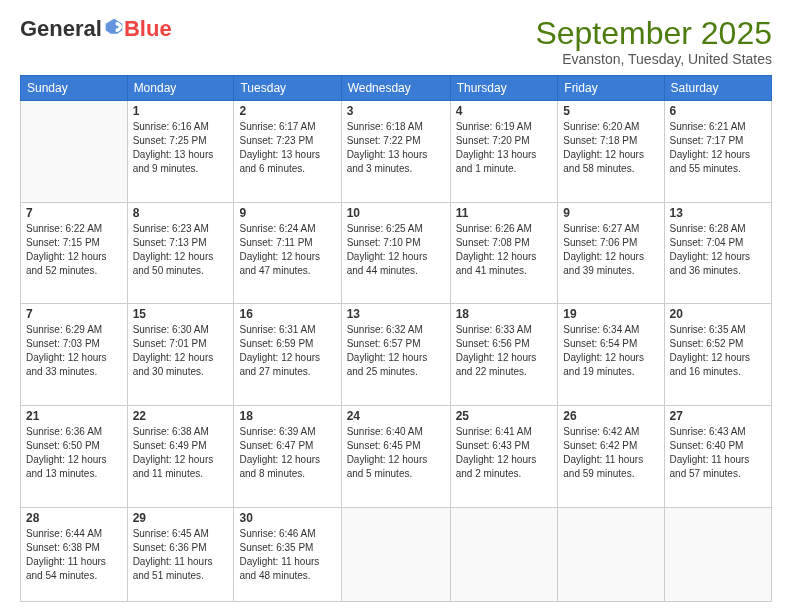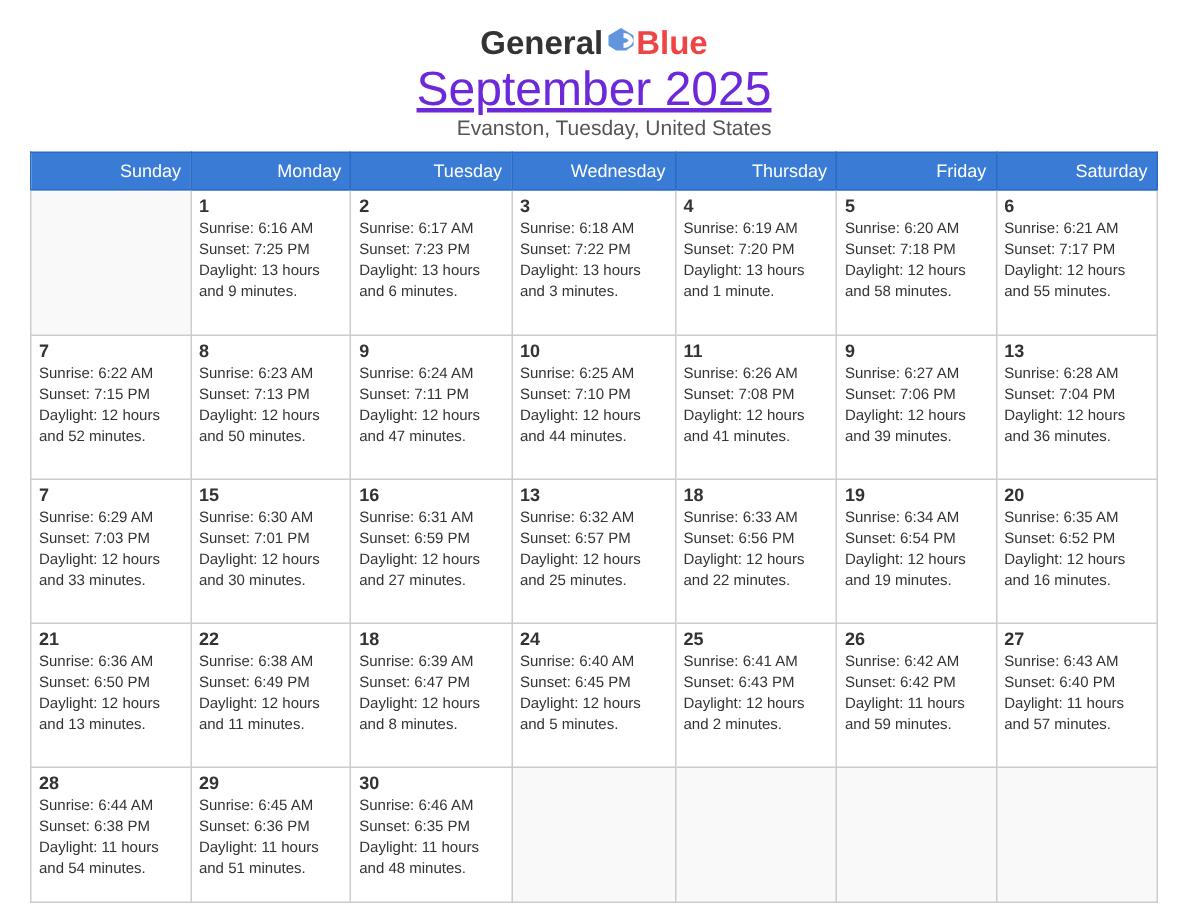--- a/index.html
+++ b/index.html
@@ -13,23 +13,22 @@
     .page {
       width: 792px;
       height: 612px;
       padding: 16px 20px 10px 20px;
       display: flex;
       flex-direction: column;
     }
     .header {
       display: flex;
       justify-content: space-between;
-      align-items: center;
+      align-items: flex-start;
       margin-bottom: 8px;
-      flex-direction: column;
     }
     .logo {
       display: flex;
       flex-direction: column;
       align-items: flex-start;
     }
     .logo-text {
       display: flex;
       align-items: center;
       font-size: 22px;
@@ -46,39 +45,38 @@
       height: 20px;
       margin-left: 2px;
       position: relative;
       top: -2px;
     }
     .title-block {
       text-align: right;
     }
     .month-title {
       font-size: 32px;
-      color: #6d28d9;
+      color: #4d7c0f;
       font-weight: normal;
       line-height: 1.1;
-      text-decoration: underline;
     }
     .location {
       font-size: 14px;
       color: #555;
     }
     .calendar {
       width: 100%;
       border-collapse: collapse;
       flex: 1;
       font-size: 11px;
     }
     .calendar th {
       background-color: #3a7bd5;
       color: #fff;
-      text-align: right;
+      text-align: left;
       padding: 5px 6px;
       font-size: 12px;
       font-weight: normal;
       border: 1px solid #2a6bc5;
     }
     .calendar td {
       border: 1px solid #ccc;
       vertical-align: top;
       padding: 3px 5px;
       width: 113px;

